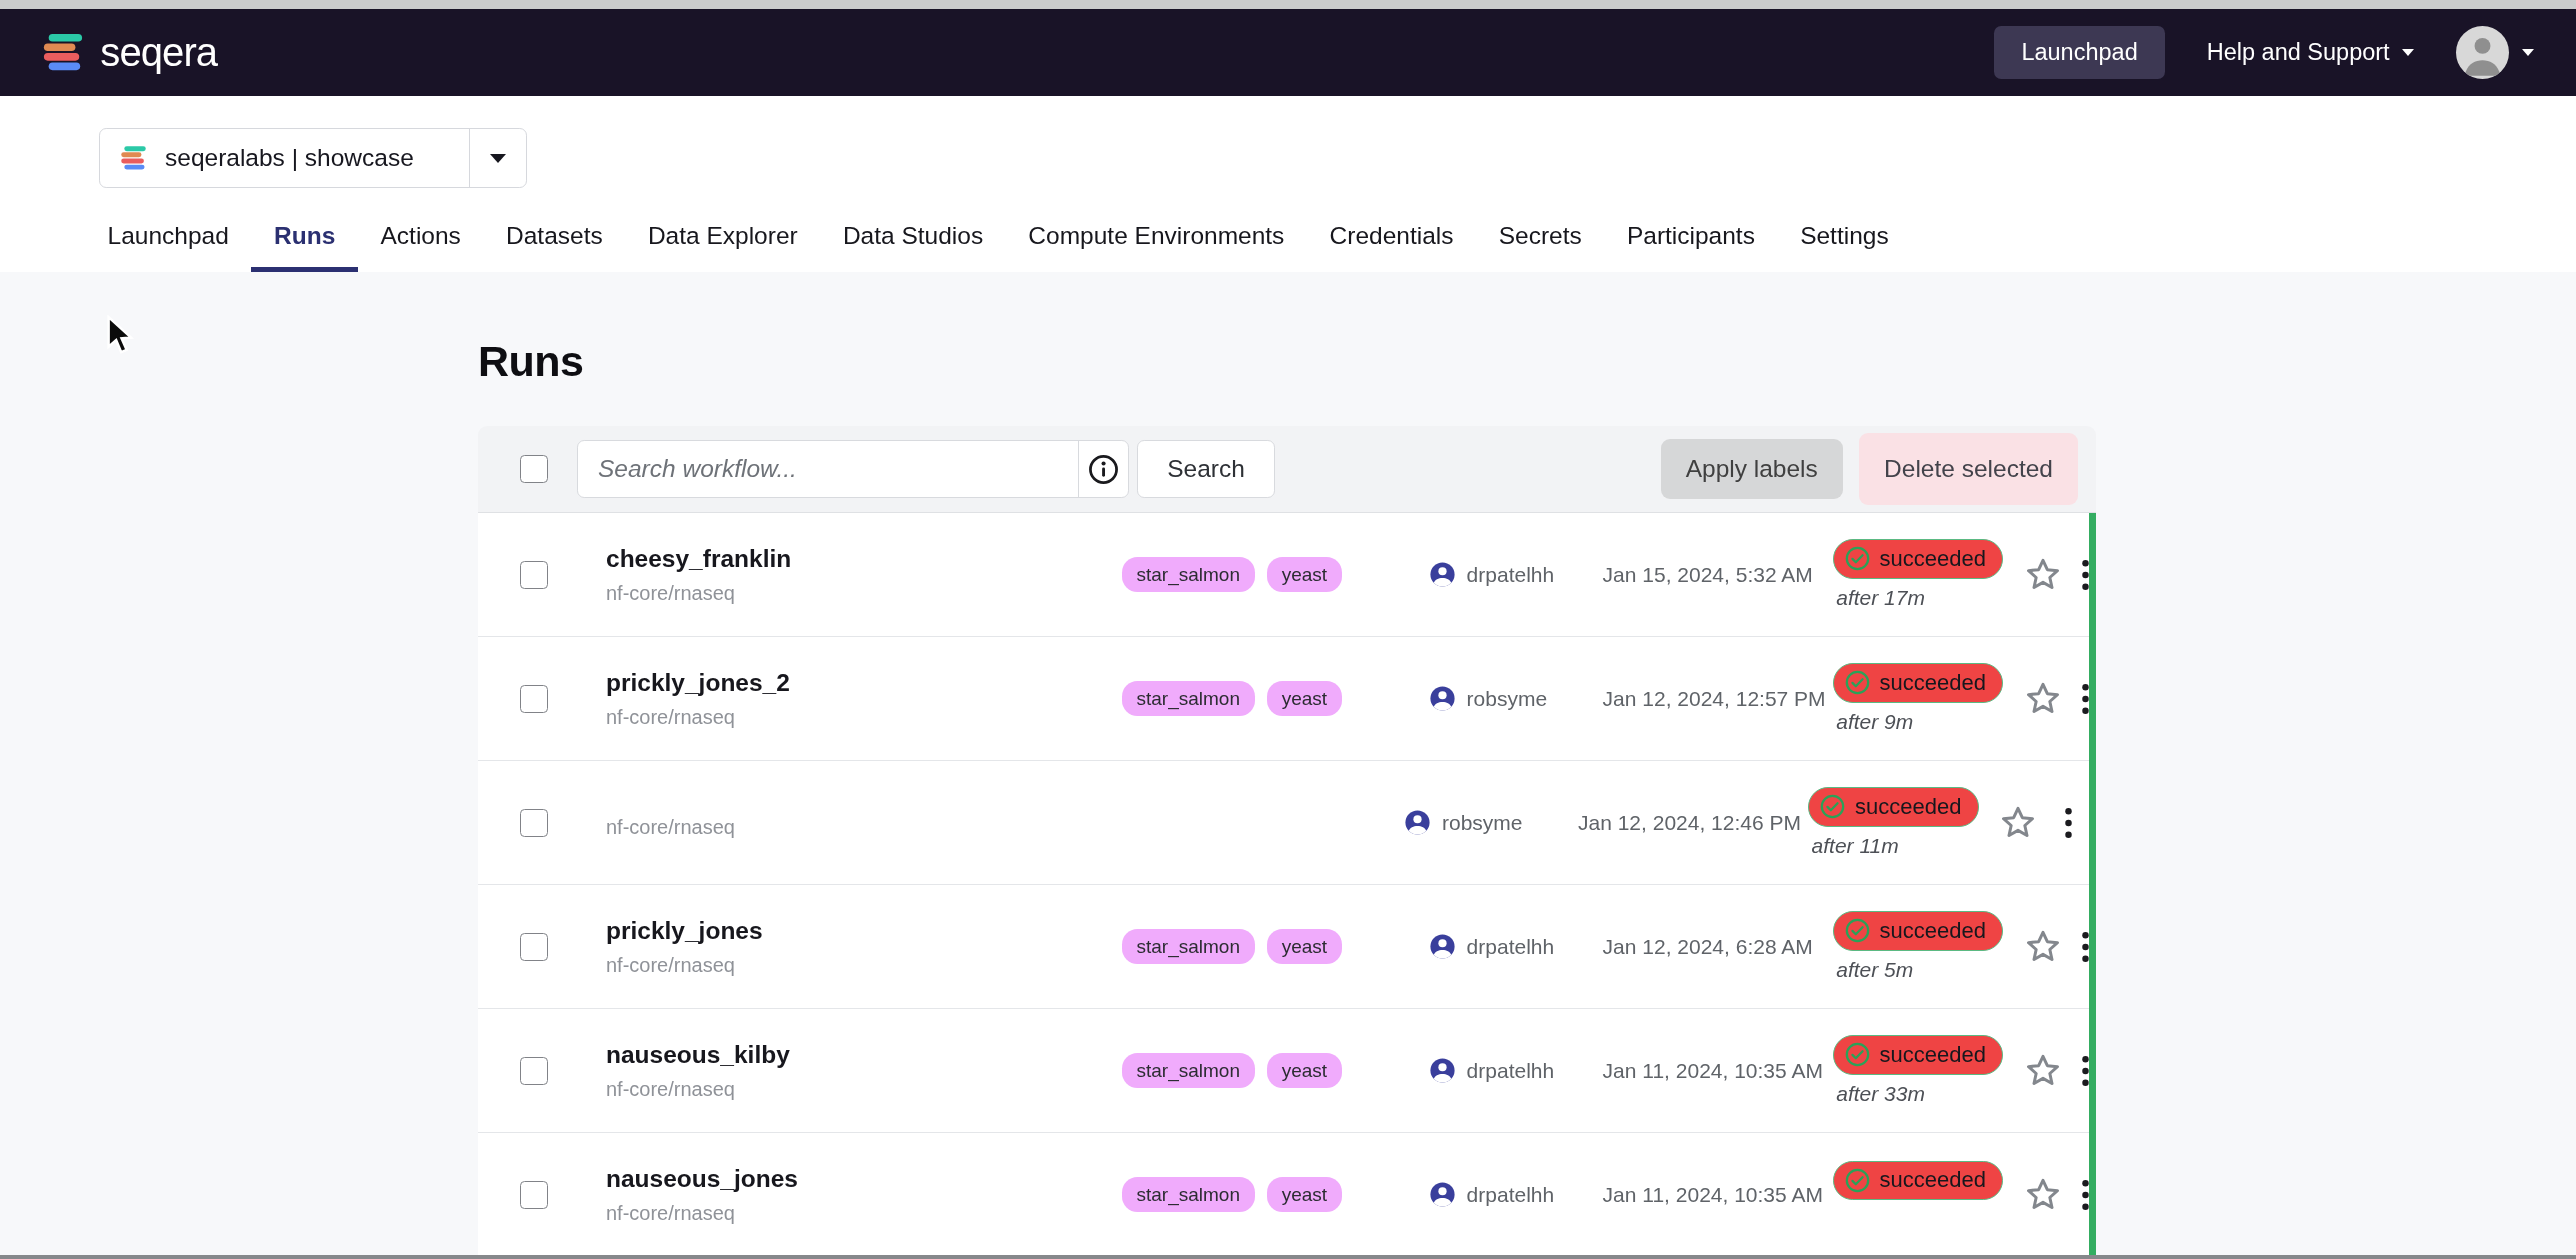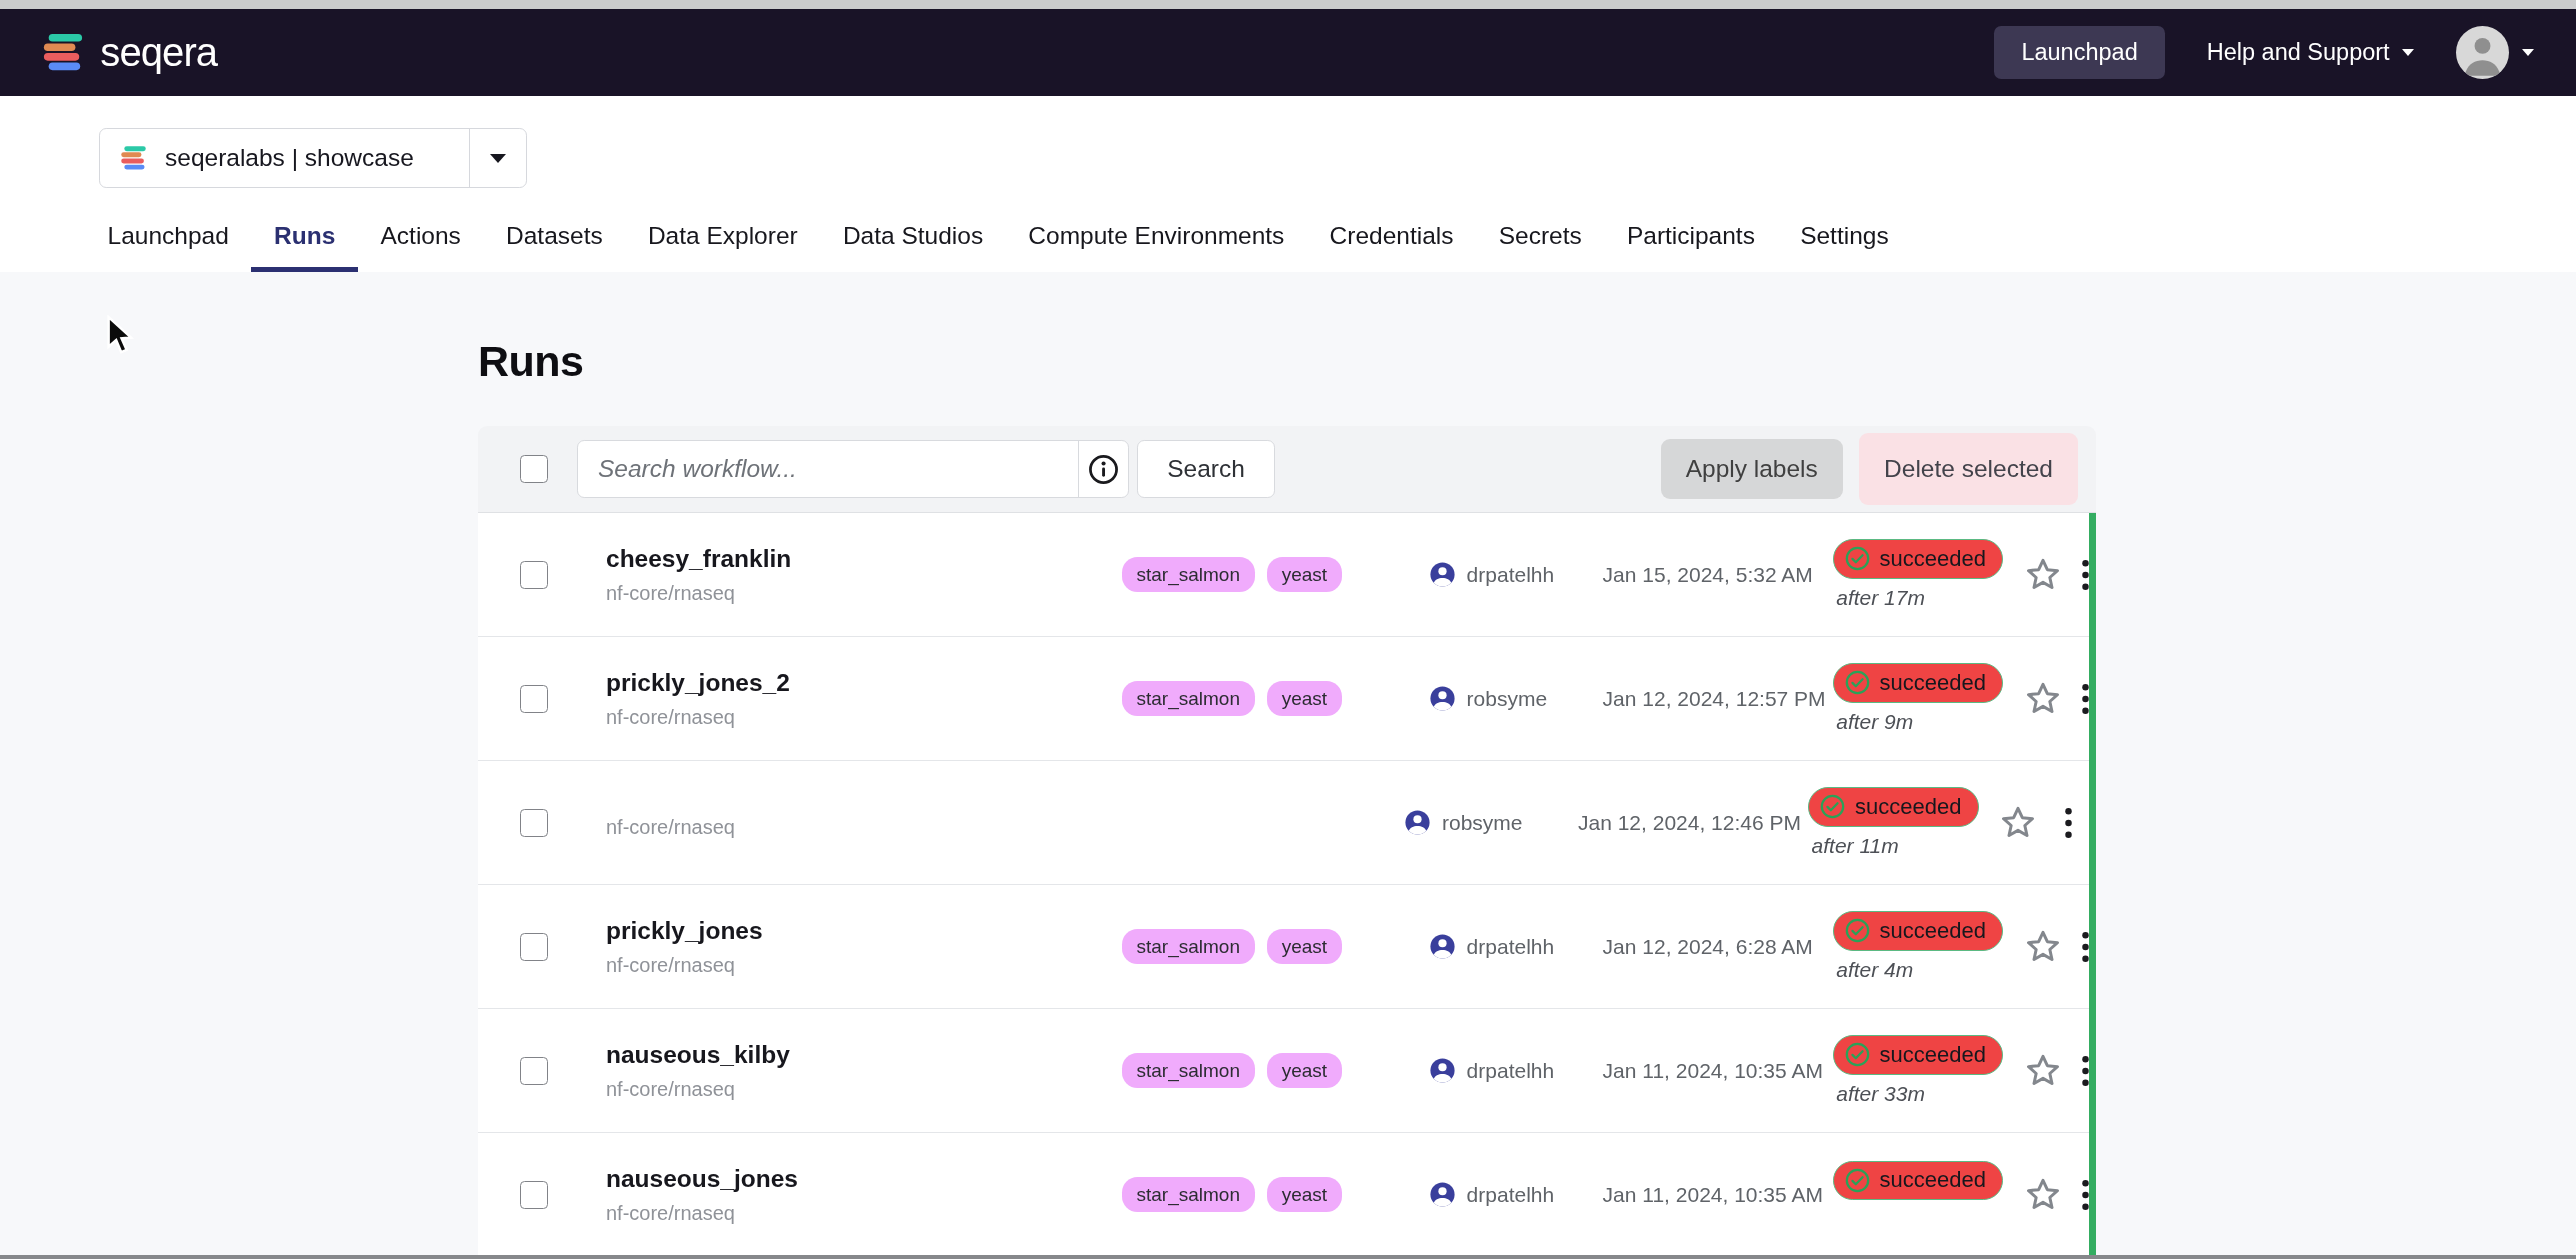--- a/index.html
+++ b/index.html
@@ -343,21 +343,21 @@
     </div>
     <div class="run-date">Jan 12, 2024, 6:28 AM</div>
     <div class="status-block">
       <span class="badge">
         <svg width="27" height="27" viewBox="0 0 24 24">
           <circle cx="12" cy="12" r="9.5" fill="none" stroke="#2aa258" stroke-width="2"></circle>
           <path d="M7.5 12.3 l3 3 l6-6.2" fill="none" stroke="#2aa258" stroke-width="2" stroke-linecap="round" stroke-linejoin="round"></path>
         </svg>
         <span>succeeded</span>
       </span>
-      <span class="duration">after 4m</span>
+      <span class="duration">after 5m</span>
     </div>
     <div class="star-btn">
       <svg width="40" height="40" viewBox="0 0 24 24">
         <path d="M12 3.2 l2.6 5.6 6.1.6 -4.6 4.1 1.3 6 -5.4-3.1 -5.4 3.1 1.3-6 -4.6-4.1 6.1-.6 z" fill="none" stroke="#83878d" stroke-width="1.8" stroke-linejoin="round"></path>
       </svg>
     </div>
     <div class="kebab-btn">
       <svg width="9" height="40" viewBox="0 0 10 44">
         <circle cx="5" cy="9" r="3.6" fill="#1b1b1f"></circle>
         <circle cx="5" cy="22" r="3.6" fill="#1b1b1f"></circle>

